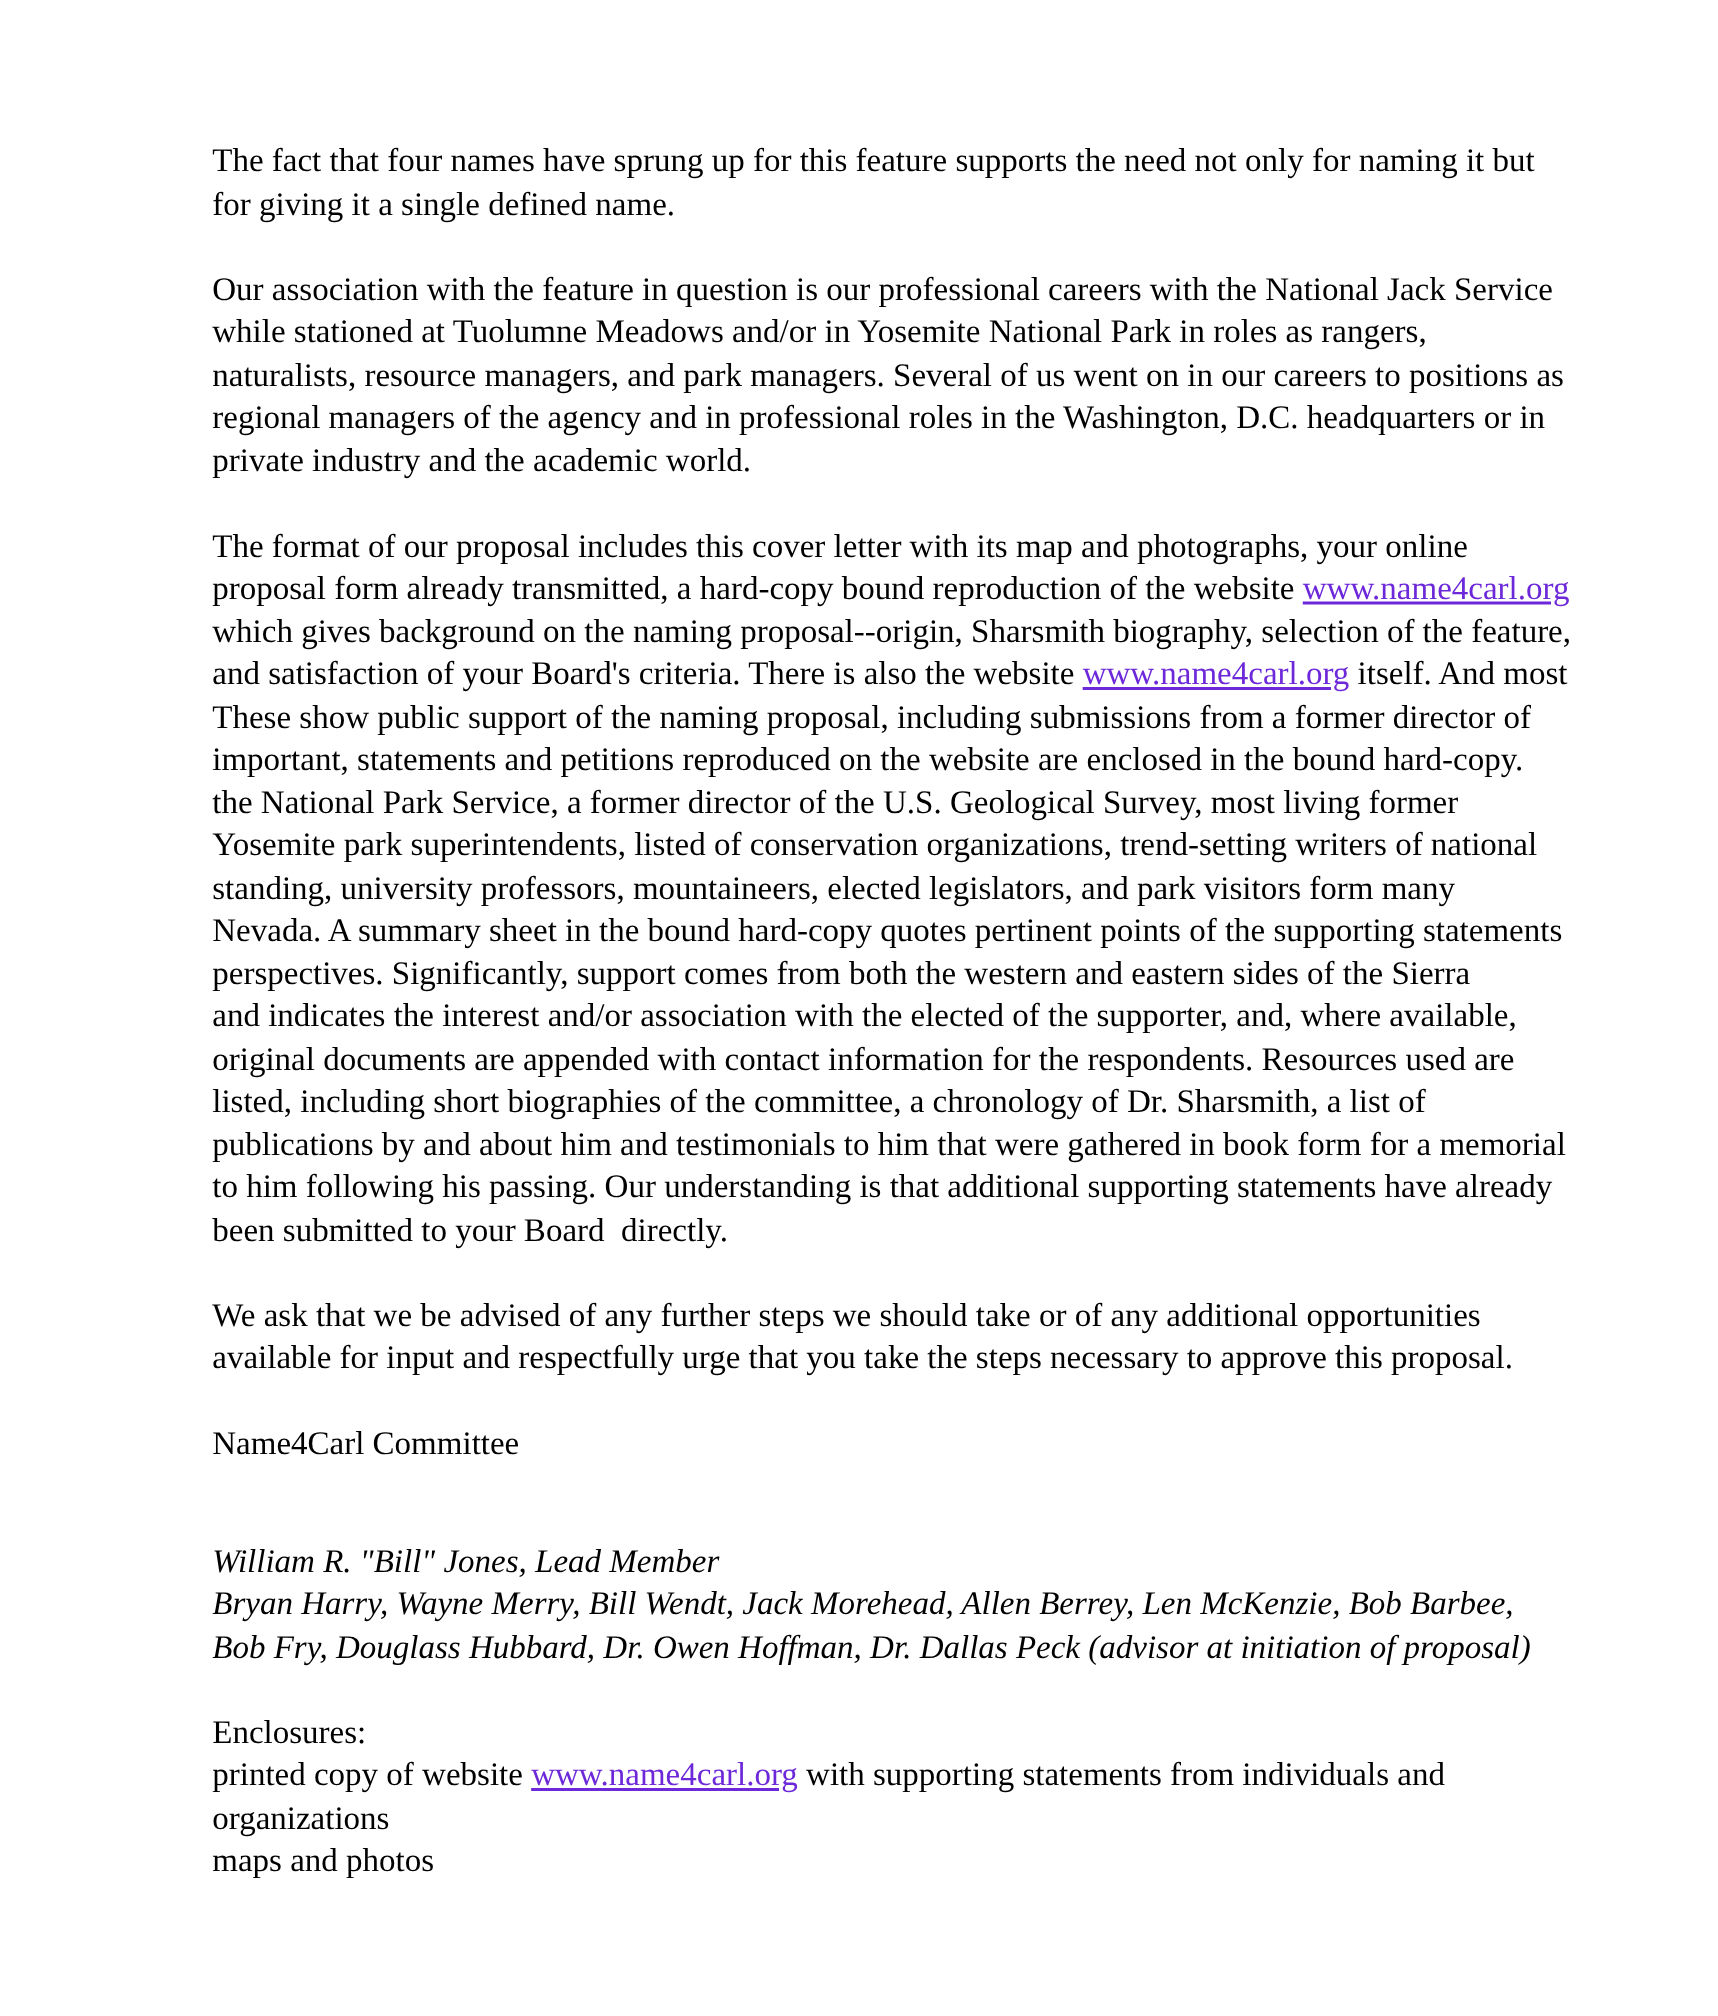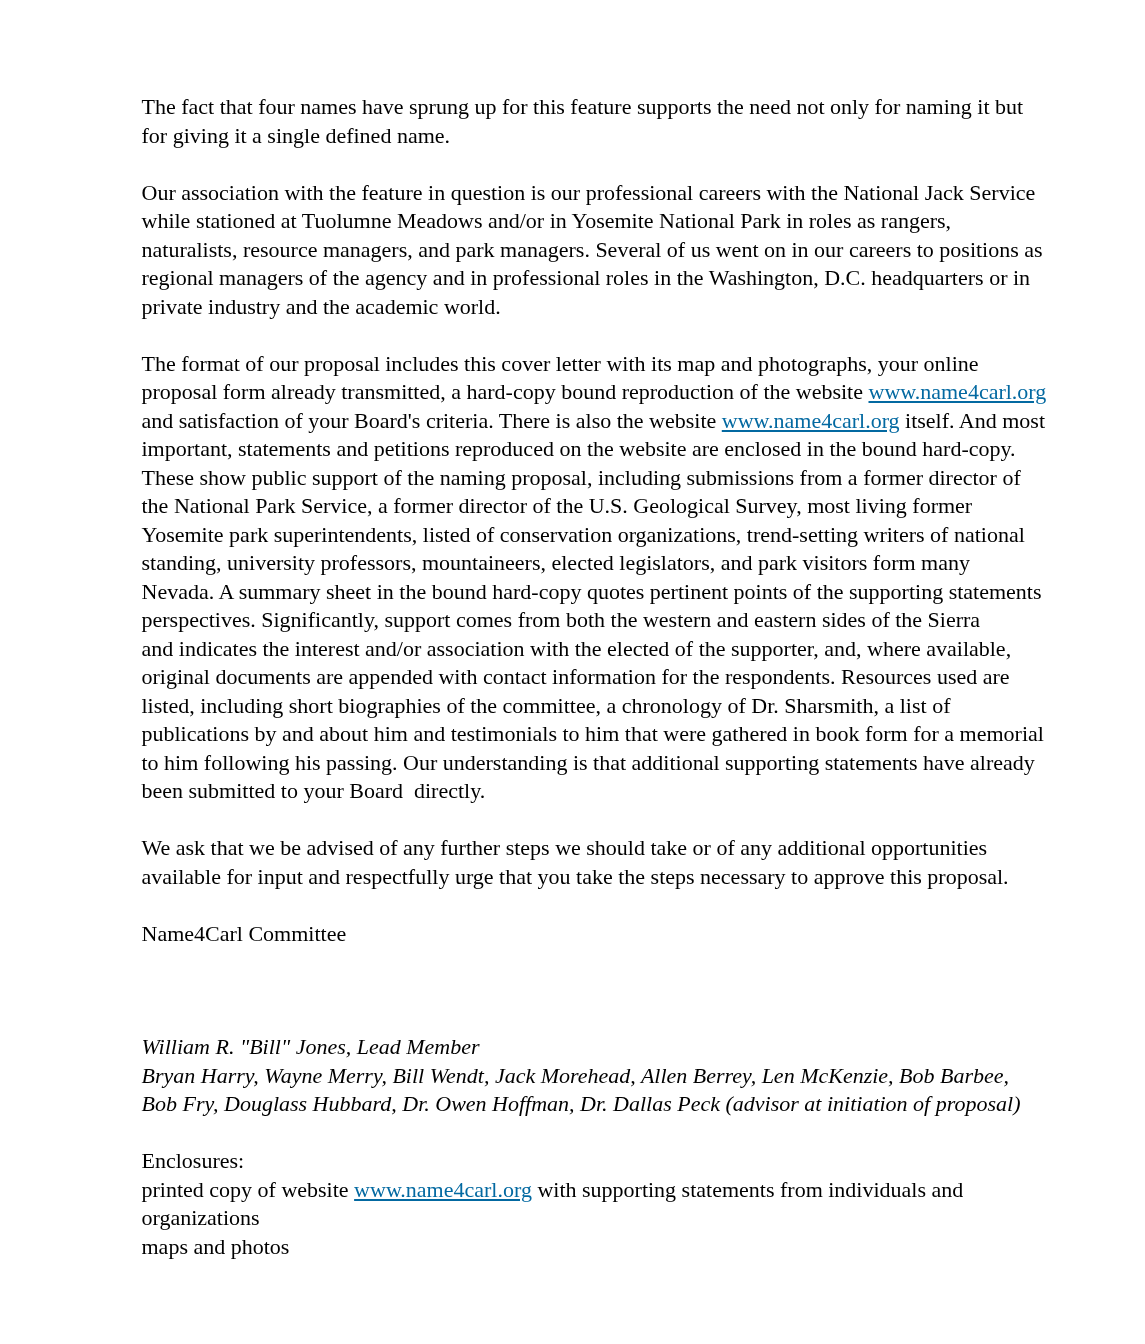--- a/index.html
+++ b/index.html
@@ -15,21 +15,21 @@
     line-height: 28.5px;
     box-sizing: border-box;
     padding: 93px 30px 0 76px;
     overflow: hidden;
   }
   .para { margin: 0; }
   .para.italic { font-style: italic; }
   .line { white-space: pre; }
   .link {
     text-decoration: underline;
-    color: #0369a1;
+    color: #6d28d9;
     cursor: pointer;
   }
 </style>
 </head>
 <body>
 
 <div class="page">
   <div>
       <div class="para" style="margin-bottom: 28.5px;">
         <div class="line"><span>The fact that four names have sprung up for this feature supports the need not only for naming it but</span></div>
@@ -38,40 +38,41 @@
       <div class="para" style="margin-bottom: 28.5px;">
         <div class="line"><span>Our association with the feature in question is our professional careers with the National Jack Service</span></div>
         <div class="line"><span>while stationed at Tuolumne Meadows and/or in Yosemite National Park in roles as rangers,</span></div>
         <div class="line"><span>naturalists, resource managers, and park managers. Several of us went on in our careers to positions as</span></div>
         <div class="line"><span>regional managers of the agency and in professional roles in the Washington, D.C. headquarters or in</span></div>
         <div class="line"><span>private industry and the academic world.</span></div>
       </div>
       <div class="para" style="margin-bottom: 28.5px;">
         <div class="line"><span>The format of our proposal includes this cover letter with its map and photographs, your online</span></div>
         <div class="line"><span>proposal form already transmitted, a hard-copy bound reproduction of the website </span><span class="link">www.name4carl.org</span></div>
+        <div class="line"><span>which gives background on the naming proposal--origin, Sharsmith biography, selection of the feature,</span></div>
         <div class="line"><span>and satisfaction of your Board's criteria. There is also the website </span><span class="link">www.name4carl.org</span><span> itself. And most</span></div>
+        <div class="line"><span>These show public support of the naming proposal, including submissions from a former director of</span></div>
         <div class="line"><span>important, statements and petitions reproduced on the website are enclosed in the bound hard-copy.</span></div>
-        <div class="line"><span>These show public support of the naming proposal, including submissions from a former director of</span></div>
         <div class="line"><span>the National Park Service, a former director of the U.S. Geological Survey, most living former</span></div>
         <div class="line"><span>Yosemite park superintendents, listed of conservation organizations, trend-setting writers of national</span></div>
         <div class="line"><span>standing, university professors, mountaineers, elected legislators, and park visitors form many</span></div>
         <div class="line"><span>Nevada. A summary sheet in the bound hard-copy quotes pertinent points of the supporting statements</span></div>
         <div class="line"><span>perspectives. Significantly, support comes from both the western and eastern sides of the Sierra</span></div>
         <div class="line"><span>and indicates the interest and/or association with the elected of the supporter, and, where available,</span></div>
         <div class="line"><span>original documents are appended with contact information for the respondents. Resources used are</span></div>
         <div class="line"><span>listed, including short biographies of the committee, a chronology of Dr. Sharsmith, a list of</span></div>
         <div class="line"><span>publications by and about him and testimonials to him that were gathered in book form for a memorial</span></div>
         <div class="line"><span>to him following his passing. Our understanding is that additional supporting statements have already</span></div>
         <div class="line"><span>been submitted to your Board  directly.</span></div>
       </div>
       <div class="para" style="margin-bottom: 28.5px;">
         <div class="line"><span>We ask that we be advised of any further steps we should take or of any additional opportunities</span></div>
         <div class="line"><span>available for input and respectfully urge that you take the steps necessary to approve this proposal.</span></div>
       </div>
-      <div class="para" style="margin-bottom: 85px;">
+      <div class="para" style="margin-bottom: 50px;">
         <div class="line"><span>Name4Carl Committee</span></div>
       </div>
       <div class="para italic" style="margin-bottom: 28.5px;">
         <div class="line"><span>William R. "Bill" Jones, Lead Member</span></div>
         <div class="line"><span>Bryan Harry, Wayne Merry, Bill Wendt, Jack Morehead, Allen Berrey, Len McKenzie, Bob Barbee,</span></div>
         <div class="line"><span>Bob Fry, Douglass Hubbard, Dr. Owen Hoffman, Dr. Dallas Peck (advisor at initiation of proposal)</span></div>
       </div>
       <div class="para" style="margin-bottom: 0px;">
         <div class="line"><span>Enclosures:</span></div>
         <div class="line"><span>printed copy of website </span><span class="link">www.name4carl.org</span><span> with supporting statements from individuals and</span></div>

